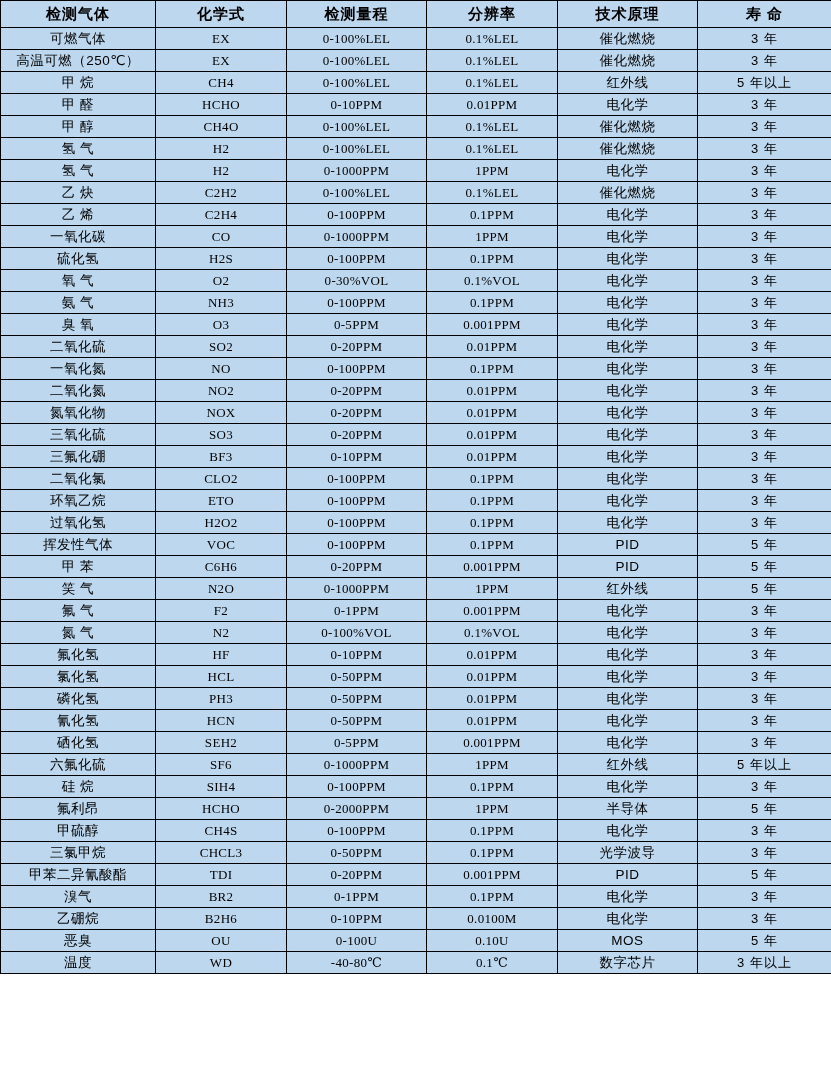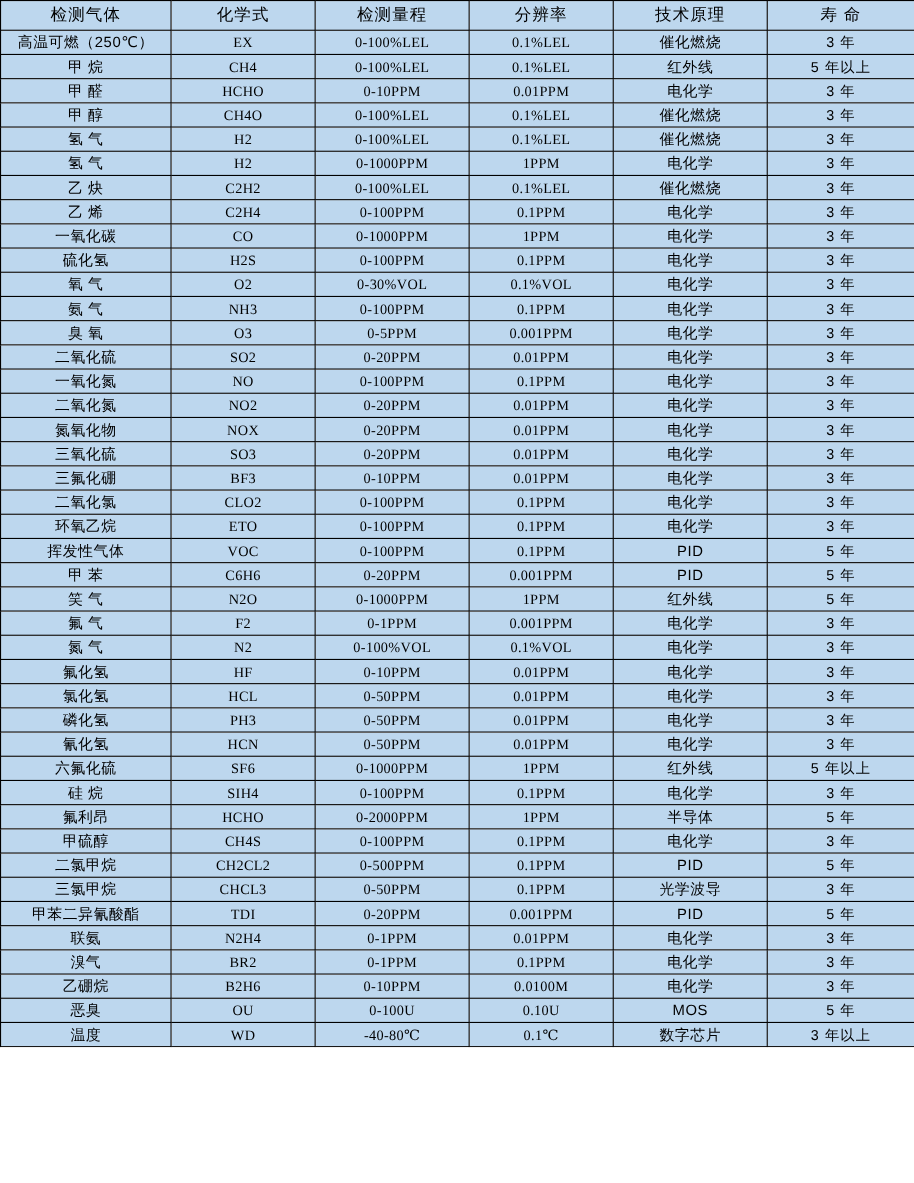--- a/index.html
+++ b/index.html
@@ -26,21 +26,21 @@
     padding: 0;
     height: 21px;
     line-height: 21px;
     overflow: hidden;
     white-space: nowrap;
   }
   #gas-table thead th {
     height: 26px;
     line-height: 26px;
     font-size: 15px;
-    font-weight: normal;
+    font-weight: bold;
     letter-spacing: 1px;
   }
   #gas-table tbody td {
     font-size: 13px;
   }
   #gas-table tbody td.cn {
     font-size: 13.5px;
     letter-spacing: 0.5px;
   }
   #gas-table tbody td.mono {
@@ -75,20 +75,28 @@
       <th>检测气体</th>
       <th>化学式</th>
       <th>检测量程</th>
       <th>分辨率</th>
       <th>技术原理</th>
       <th>寿 命</th>
     </tr>
   </thead>
   <tbody id="table-body">
       <tr>
+        <td class="cn">可燃气体</td>
+        <td class="mono">EX</td>
+        <td class="mono">0-100%LEL</td>
+        <td class="mono">0.1%LEL</td>
+        <td class="cn">催化燃烧</td>
+        <td class="life">3 年</td>
+      </tr>
+      <tr>
         <td class="cn">高温可燃（250℃）</td>
         <td class="mono">EX</td>
         <td class="mono">0-100%LEL</td>
         <td class="mono">0.1%LEL</td>
         <td class="cn">催化燃烧</td>
         <td class="life">3 年</td>
       </tr>
       <tr>
         <td class="cn">甲 烷</td>
         <td class="mono">CH4</td>
@@ -237,20 +245,28 @@
         <td class="cn">二氧化氯</td>
         <td class="mono">CLO2</td>
         <td class="mono">0-100PPM</td>
         <td class="mono">0.1PPM</td>
         <td class="cn">电化学</td>
         <td class="life">3 年</td>
       </tr>
       <tr>
         <td class="cn">环氧乙烷</td>
         <td class="mono">ETO</td>
+        <td class="mono">0-100PPM</td>
+        <td class="mono">0.1PPM</td>
+        <td class="cn">电化学</td>
+        <td class="life">3 年</td>
+      </tr>
+      <tr>
+        <td class="cn">过氧化氢</td>
+        <td class="mono">H2O2</td>
         <td class="mono">0-100PPM</td>
         <td class="mono">0.1PPM</td>
         <td class="cn">电化学</td>
         <td class="life">3 年</td>
       </tr>
       <tr>
         <td class="cn">挥发性气体</td>
         <td class="mono">VOC</td>
         <td class="mono">0-100PPM</td>
         <td class="mono">0.1PPM</td>
@@ -311,20 +327,28 @@
         <td class="mono">0-50PPM</td>
         <td class="mono">0.01PPM</td>
         <td class="cn">电化学</td>
         <td class="life">3 年</td>
       </tr>
       <tr>
         <td class="cn">氰化氢</td>
         <td class="mono">HCN</td>
         <td class="mono">0-50PPM</td>
         <td class="mono">0.01PPM</td>
+        <td class="cn">电化学</td>
+        <td class="life">3 年</td>
+      </tr>
+      <tr>
+        <td class="cn">硒化氢</td>
+        <td class="mono">SEH2</td>
+        <td class="mono">0-5PPM</td>
+        <td class="mono">0.001PPM</td>
         <td class="cn">电化学</td>
         <td class="life">3 年</td>
       </tr>
       <tr>
         <td class="cn">六氟化硫</td>
         <td class="mono">SF6</td>
         <td class="mono">0-1000PPM</td>
         <td class="mono">1PPM</td>
         <td class="cn">红外线</td>
         <td class="life">5 年以上</td>
@@ -347,50 +371,34 @@
       </tr>
       <tr>
         <td class="cn">甲硫醇</td>
         <td class="mono">CH4S</td>
         <td class="mono">0-100PPM</td>
         <td class="mono">0.1PPM</td>
         <td class="cn">电化学</td>
         <td class="life">3 年</td>
       </tr>
       <tr>
-        <td class="cn">二氯甲烷</td>
-        <td class="mono">CH2CL2</td>
-        <td class="mono">0-500PPM</td>
-        <td class="mono">0.1PPM</td>
-        <td class="cn">PID</td>
-        <td class="life">5 年</td>
-      </tr>
-      <tr>
         <td class="cn">三氯甲烷</td>
         <td class="mono">CHCL3</td>
         <td class="mono">0-50PPM</td>
         <td class="mono">0.1PPM</td>
         <td class="cn">光学波导</td>
         <td class="life">3 年</td>
       </tr>
       <tr>
         <td class="cn">甲苯二异氰酸酯</td>
         <td class="mono">TDI</td>
         <td class="mono">0-20PPM</td>
         <td class="mono">0.001PPM</td>
         <td class="cn">PID</td>
         <td class="life">5 年</td>
-      </tr>
-      <tr>
-        <td class="cn">联氨</td>
-        <td class="mono">N2H4</td>
-        <td class="mono">0-1PPM</td>
-        <td class="mono">0.01PPM</td>
-        <td class="cn">电化学</td>
-        <td class="life">3 年</td>
       </tr>
       <tr>
         <td class="cn">溴气</td>
         <td class="mono">BR2</td>
         <td class="mono">0-1PPM</td>
         <td class="mono">0.1PPM</td>
         <td class="cn">电化学</td>
         <td class="life">3 年</td>
       </tr>
       <tr>

